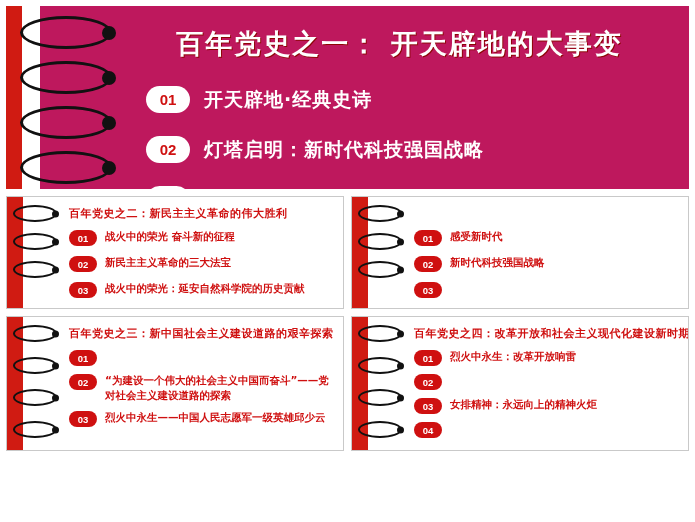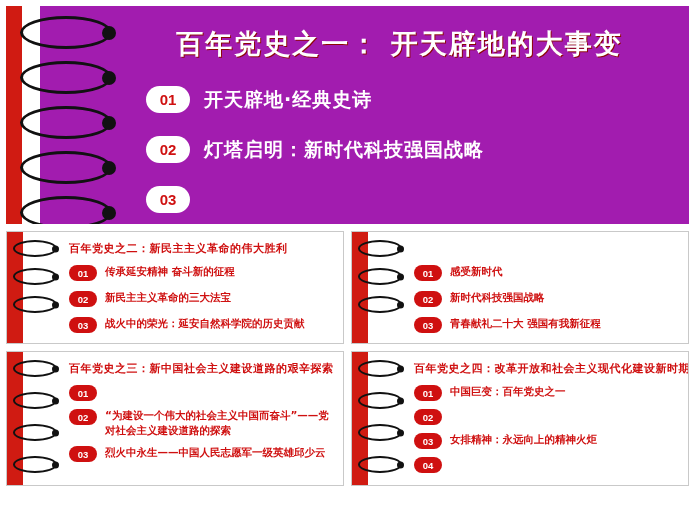--- a/index.html
+++ b/index.html
@@ -13,22 +13,22 @@
   .page{
     position:absolute;inset:0;
     background:#ffffff;
     padding:6px 6px;
     box-sizing:border-box;
   }
 
   
   .hero{
     position:relative;
-    height:218px;
-    background:#a21caf;
+    height:183px;
+    background:#be185d;
     box-sizing:border-box;
     overflow:hidden;
   }
   .hero-spine{
     position:absolute;left:0;top:0;bottom:0;width:34px;
     background:#ffffff;
   }
   .hero-spine-red{
     position:absolute;left:0;top:0;bottom:0;width:16px;
     background:#d01b12;
@@ -214,21 +214,21 @@
             <span class="knob"></span>
           </div>
         <div class="mini-ring" style="top:64px;">
             <span class="knob"></span>
           </div>
       </div>
       <div class="card-title">百年党史之二：新民主主义革命的伟大胜利</div>
       <div class="card-list">
         <div class="card-item">
           <span class="mini-pill">01</span>
-          <span class="ctxt">传承延安精神 奋斗新的征程</span>
+          <span class="ctxt">战火中的荣光 奋斗新的征程</span>
         </div>
         <div class="card-item">
           <span class="mini-pill">02</span>
           <span class="ctxt">新民主主义革命的三大法宝</span>
         </div>
         <div class="card-item">
           <span class="mini-pill">03</span>
           <span class="ctxt">战火中的荣光：延安自然科学院的历史贡献</span>
         </div>
       </div>
@@ -251,21 +251,20 @@
         <div class="card-item">
           <span class="mini-pill">01</span>
           <span class="ctxt">感受新时代</span>
         </div>
         <div class="card-item">
           <span class="mini-pill">02</span>
           <span class="ctxt">新时代科技强国战略</span>
         </div>
         <div class="card-item">
           <span class="mini-pill">03</span>
-          <span class="ctxt">青春献礼二十大 强国有我新征程</span>
         </div>
       </div>
     </div>
 
     <div class="card">
       <div class="card-spine"></div>
       <div class="card-rings">
         <div class="mini-ring" style="top:8px;">
             <span class="knob"></span>
           </div>
@@ -308,21 +307,21 @@
             <span class="knob"></span>
           </div>
         <div class="mini-ring" style="top:104px;">
             <span class="knob"></span>
           </div>
       </div>
       <div class="card-title">百年党史之四：改革开放和社会主义现代化建设新时期</div>
       <div class="card-list">
         <div class="card-item">
           <span class="mini-pill">01</span>
-          <span class="ctxt">中国巨变：百年党史之一</span>
+          <span class="ctxt">烈火中永生：改革开放响雷</span>
         </div>
         <div class="card-item">
           <span class="mini-pill">02</span>
         </div>
         <div class="card-item">
           <span class="mini-pill">03</span>
           <span class="ctxt">女排精神：永远向上的精神火炬</span>
         </div>
         <div class="card-item">
           <span class="mini-pill">04</span>

